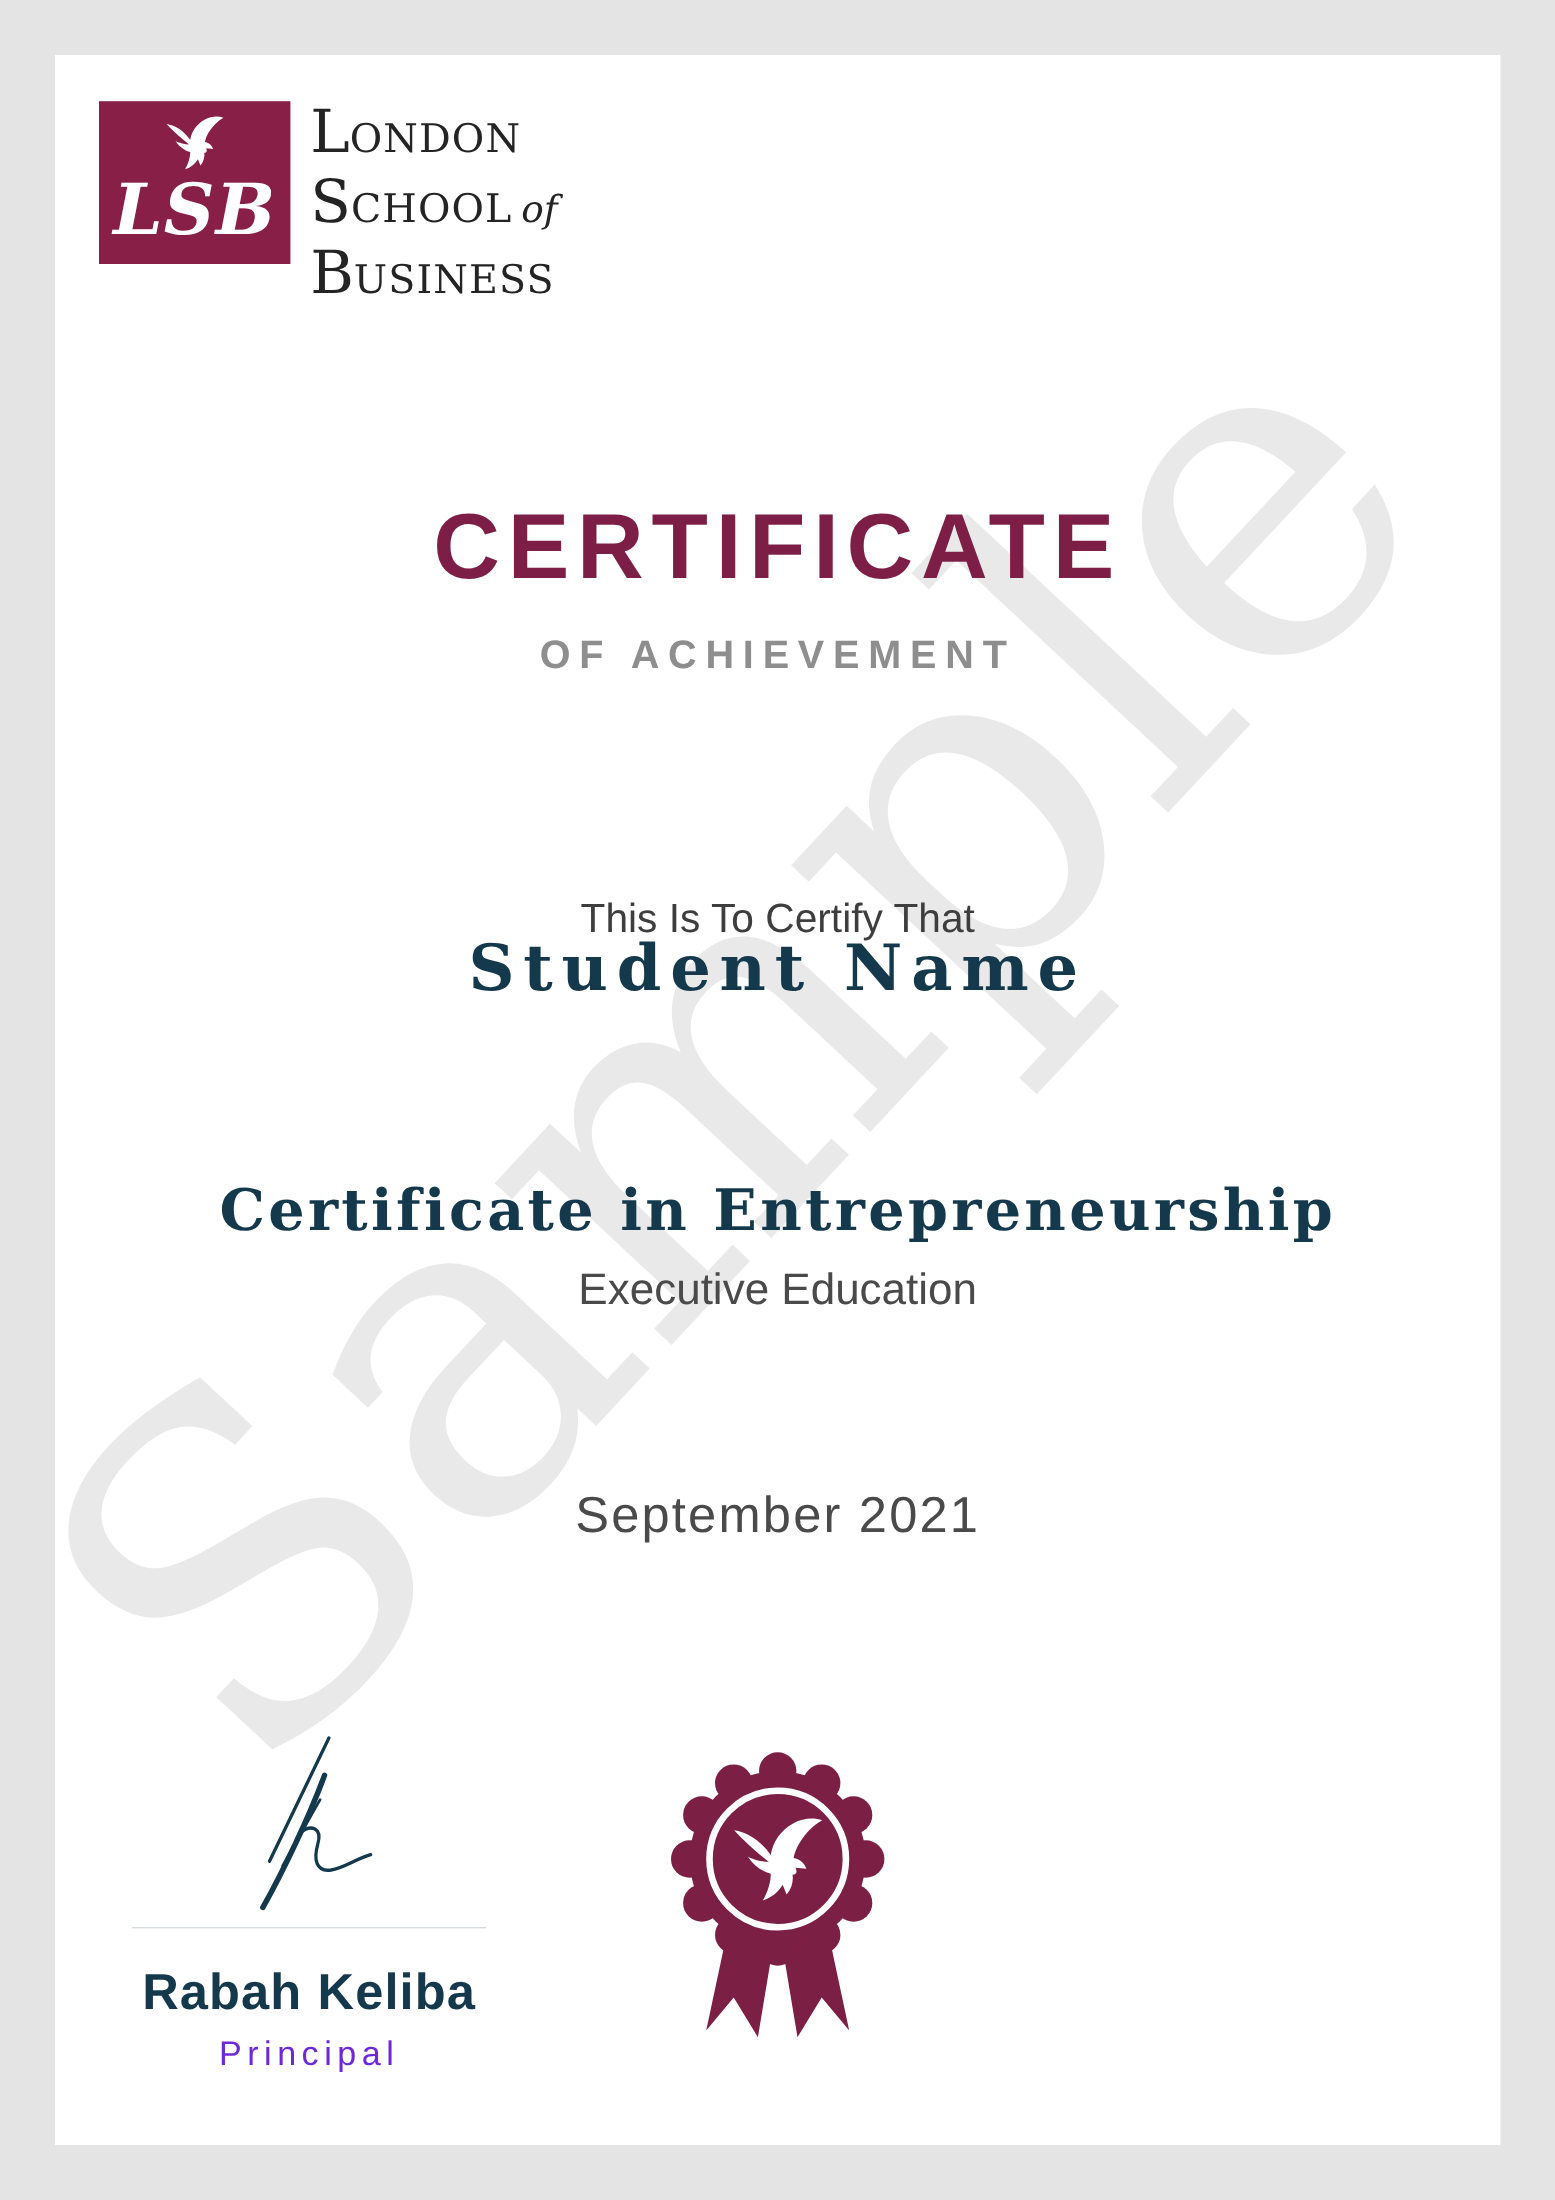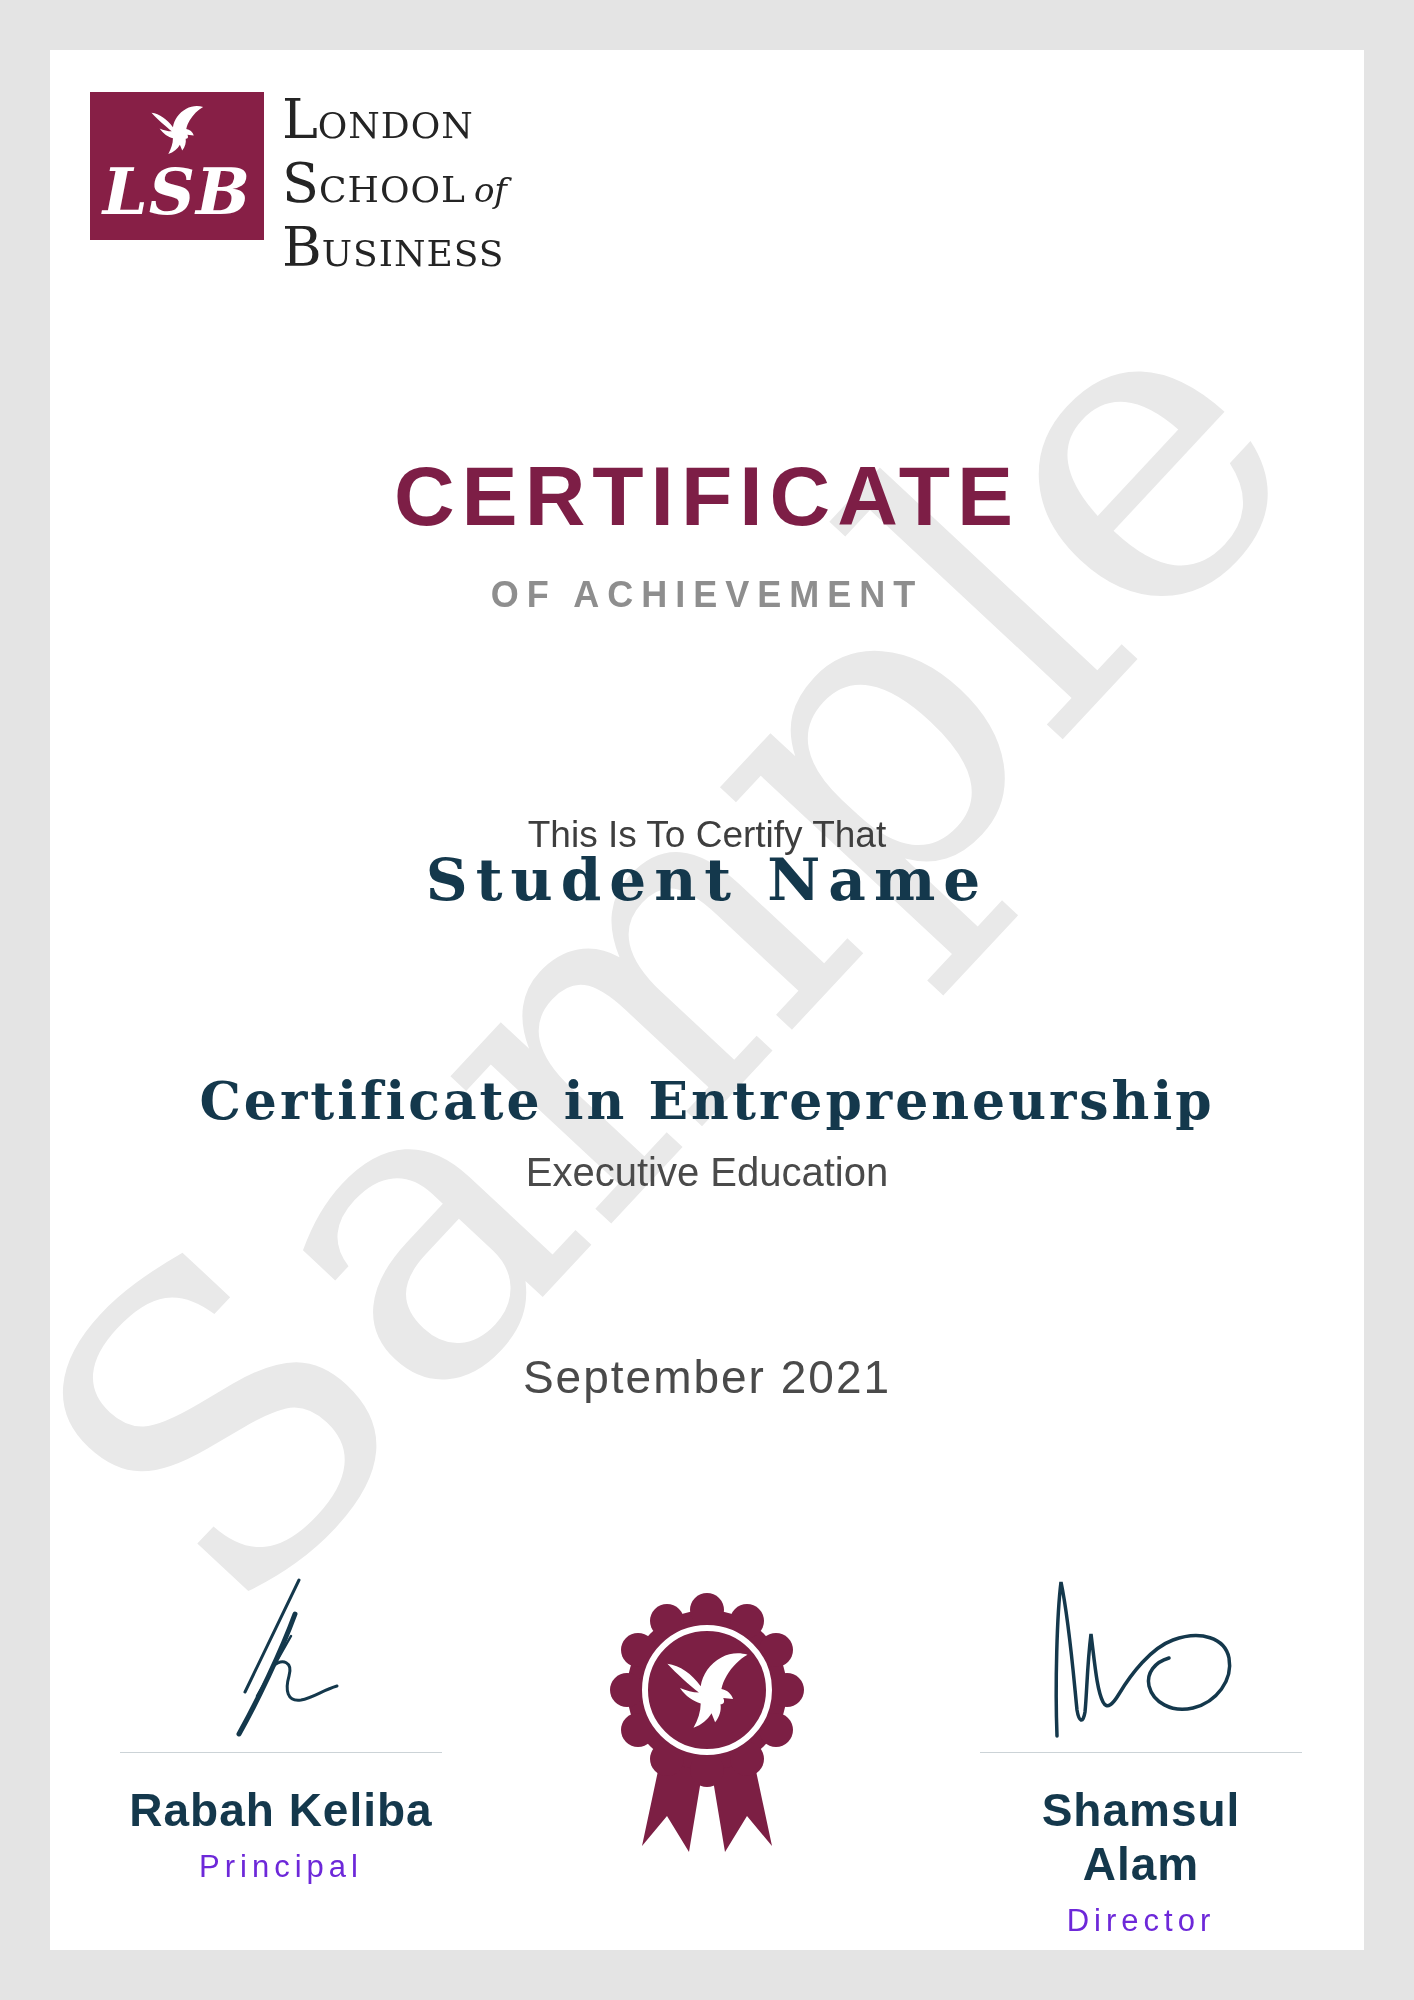--- a/index.html
+++ b/index.html
@@ -100,32 +100,20 @@
               <path d="M130 62 L96 122" stroke-width="2.5"></path>
               <path d="M112 92 C122 84 132 88 128 102 C124 116 126 128 140 126 C152 124 162 116 176 112" stroke-width="3"></path>
             </g>
           </svg>
         </div>
         <hr class="sig-line">
         <div class="sig-name">Rabah Keliba</div>
         <div class="sig-role">Principal</div>
       </div>
 
-      <div class="sig-block sig-right">
-        <div class="sig-art">
-          <svg width="240" height="168" viewBox="0 0 240 168">
-            <g fill="none" stroke="#14384c" stroke-linecap="round">
-              <path d="M36 162 C34 110 36 40 40 8 C48 46 52 96 56 136 C58 148 62 150 64 138 C66 118 66 92 70 60 C74 92 76 116 82 128 C86 136 92 130 98 120 C110 100 130 74 152 66 C180 56 204 64 208 84 C212 106 196 128 172 134 C150 139 132 128 128 112 C125 99 134 88 148 84" stroke-width="3.5"></path>
-            </g>
-          </svg>
-        </div>
-        <hr class="sig-line">
-        <div class="sig-name">Shamsul Alam</div>
-        <div class="sig-role">Director</div>
-      </div>
 
       <div class="badge">
         <svg width="196" height="300" viewBox="0 0 196 300">
 
           <polygon points="56,150 97,162 80,264 58,228 33,258" fill="#7c1f44"></polygon>
           <polygon points="140,150 99,162 116,264 138,228 163,258" fill="#7c1f44"></polygon>
 
           <g fill="#7c1f44">
             <circle cx="98" cy="102" r="80"></circle>
             <circle cx="98" cy="22" r="17"></circle>

